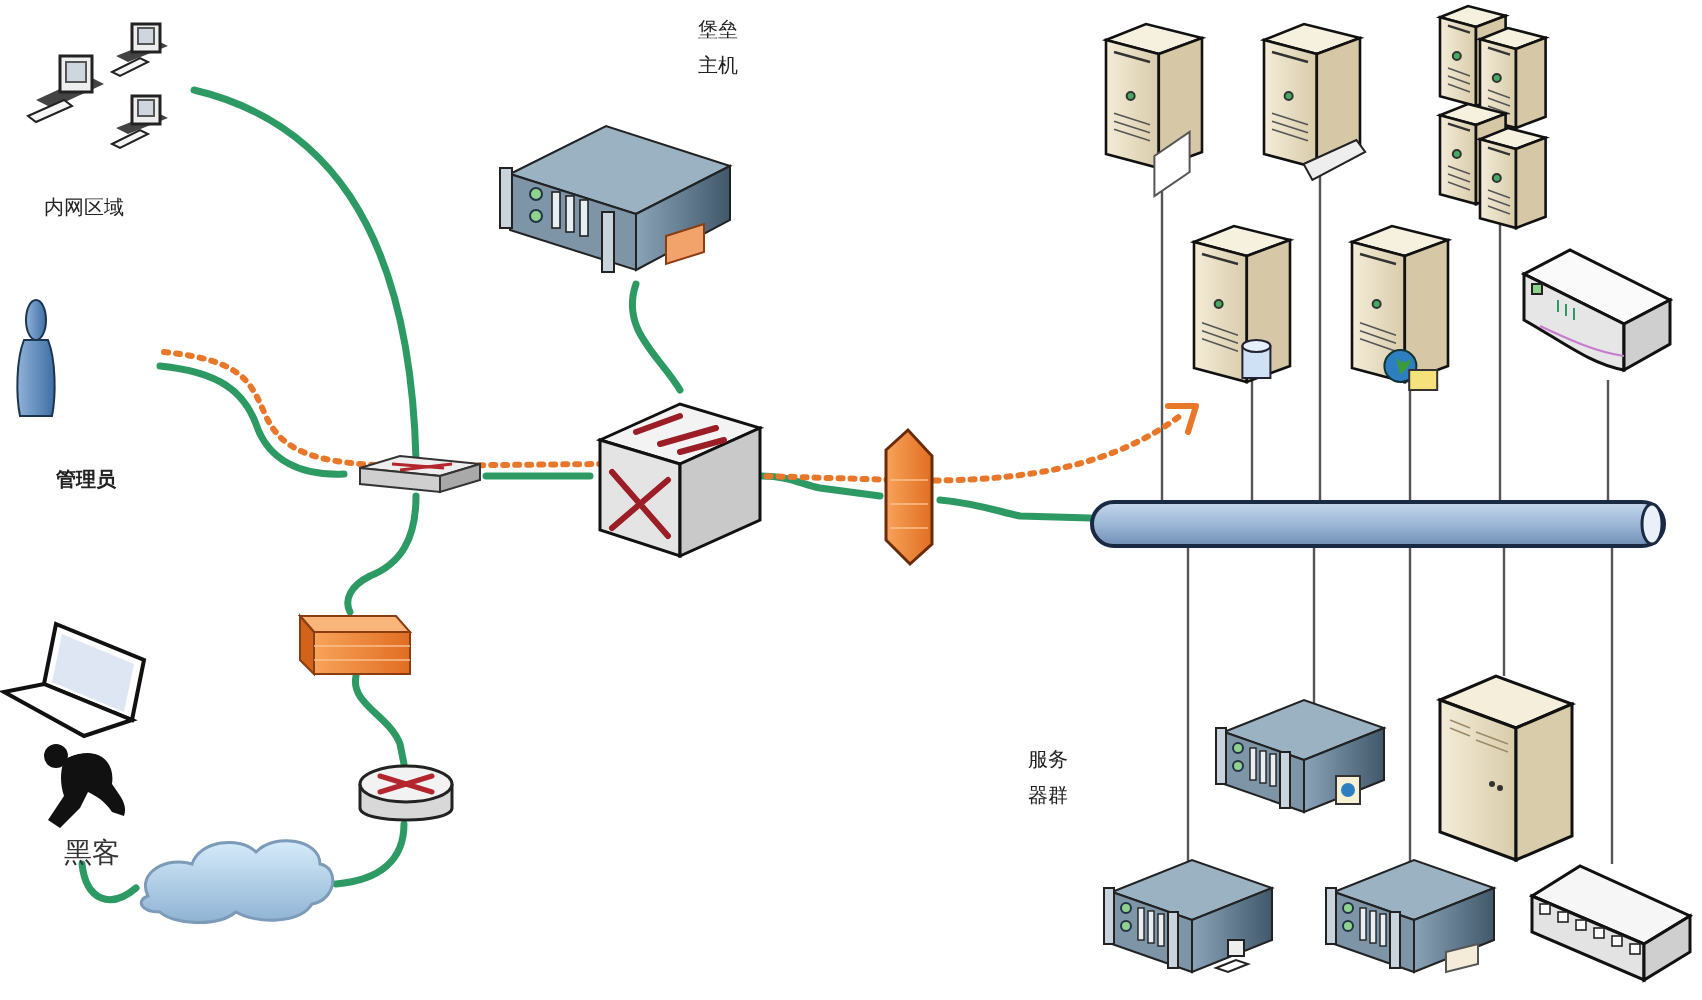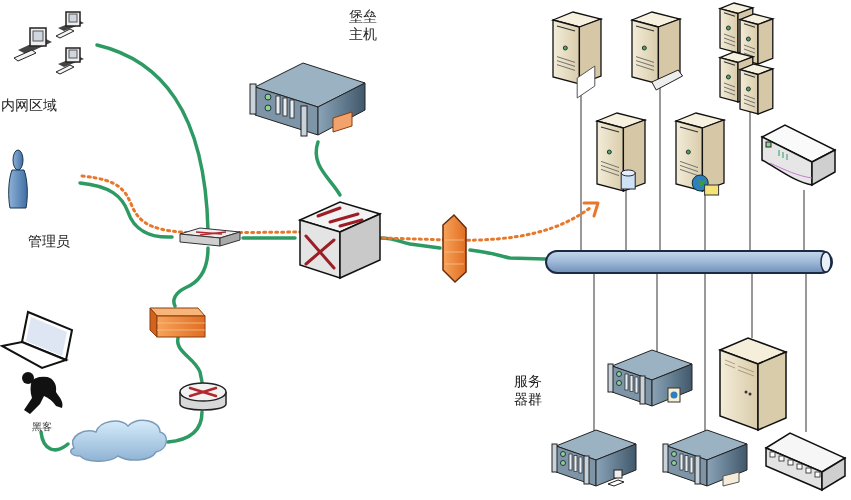--- a/index.html
+++ b/index.html
@@ -1,19 +1,19 @@
 <!DOCTYPE html>
 <html><head>
 <meta charset="utf-8">
 <style>
   html,body{margin:0;padding:0;background:#ffffff;}
   body{width:851px;height:500px;position:relative;overflow:hidden;font-family:"DejaVu Sans",sans-serif;}
   #diagram{position:absolute;left:0;top:0;width:851px;height:500px;}
-  .lbl{position:absolute;font-size:14px;color:#222;line-height:18px;font-family:"DejaVu Sans",sans-serif;}
-  .lbl.small{font-size:10px;color:#333;}
+  .lbl{position:absolute;font-size:10px;color:#222;line-height:18px;font-family:"DejaVu Sans",sans-serif;}
+  .lbl.small{font-size:14px;color:#333;}
   .lbl.two{width:34px;text-align:left;}
 </style>
 </head>
 <body>
 
 <svg id="diagram" viewBox="0 0 851 500" width="851" height="500" xmlns="http://www.w3.org/2000/svg">
   <defs>
     <linearGradient id="gBeige" x1="0" x2="1">
         <stop offset="0" stop-color="#f3ecd8"></stop>
         <stop offset="1" stop-color="#d9ccab"></stop>
@@ -356,22 +356,22 @@
       <rect x="770" y="452" width="5" height="5"></rect>
         <rect x="779" y="456" width="5" height="5"></rect>
         <rect x="788" y="460" width="5" height="5"></rect>
       <rect x="797" y="464" width="5" height="5"></rect>
         <rect x="806" y="468" width="5" height="5"></rect>
         <rect x="815" y="472" width="5" height="5"></rect>
     </g>
   </g>
 </svg>
 
-<div class="lbl" style="left:1px;top:96px;text-align:right;">内网区域</div>
-<div class="lbl" style="left:28px;top:232px;">管理员</div>
+<div class="lbl" style="left:22px;top:96px;text-align:right;">内网区域</div>
+<div class="lbl" style="left:28px;top:232px;font-weight:bold;">管理员</div>
 <div class="lbl small" style="left:32px;top:418px;">黑客</div>
 <div class="lbl two" style="left:349px;top:7px;">
   <div>堡垒</div>
   <div>主机</div>
 </div>
 <div class="lbl two" style="left:514px;top:372px;">
   <div>服务</div>
   <div>器群</div>
 </div>
 

